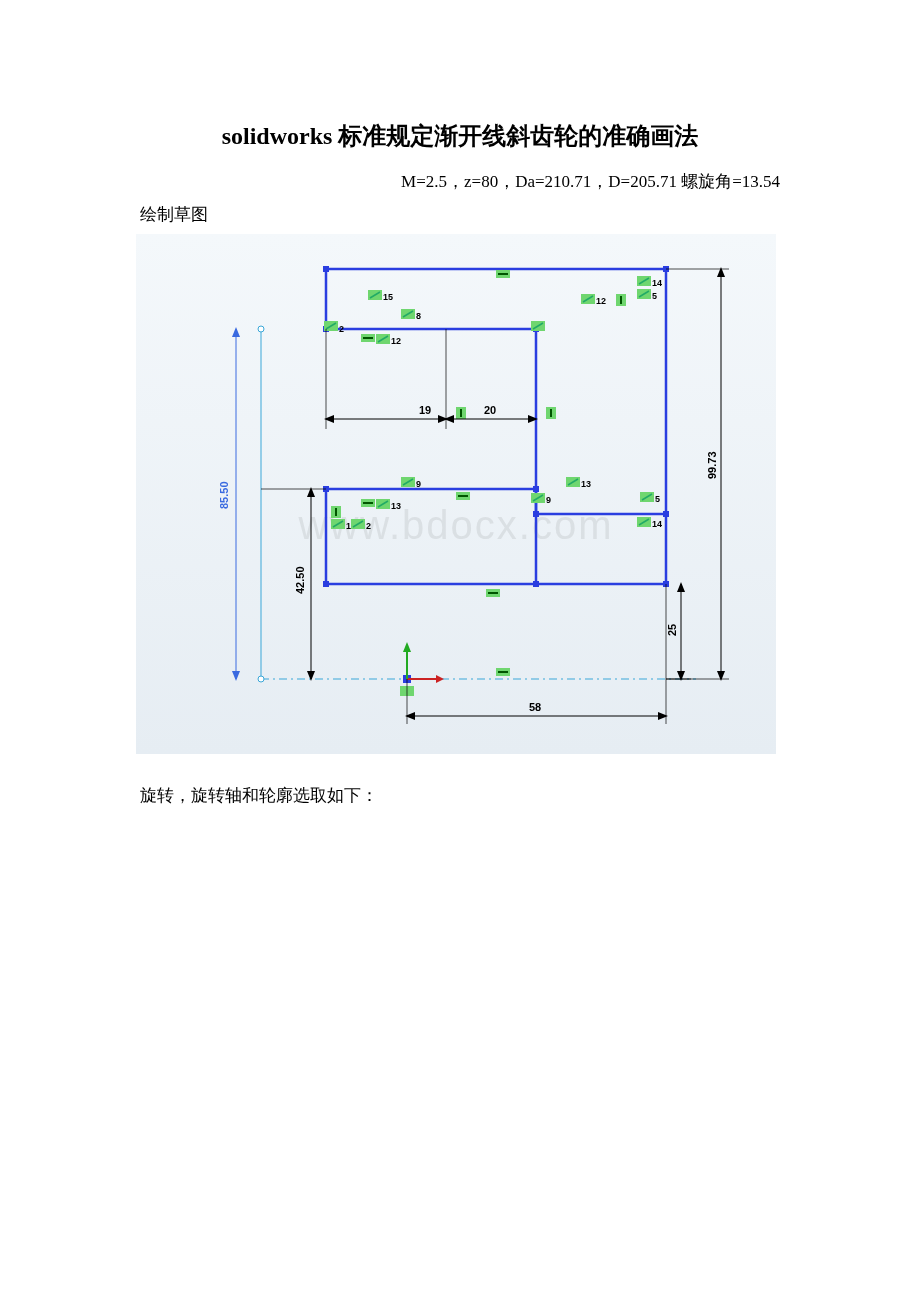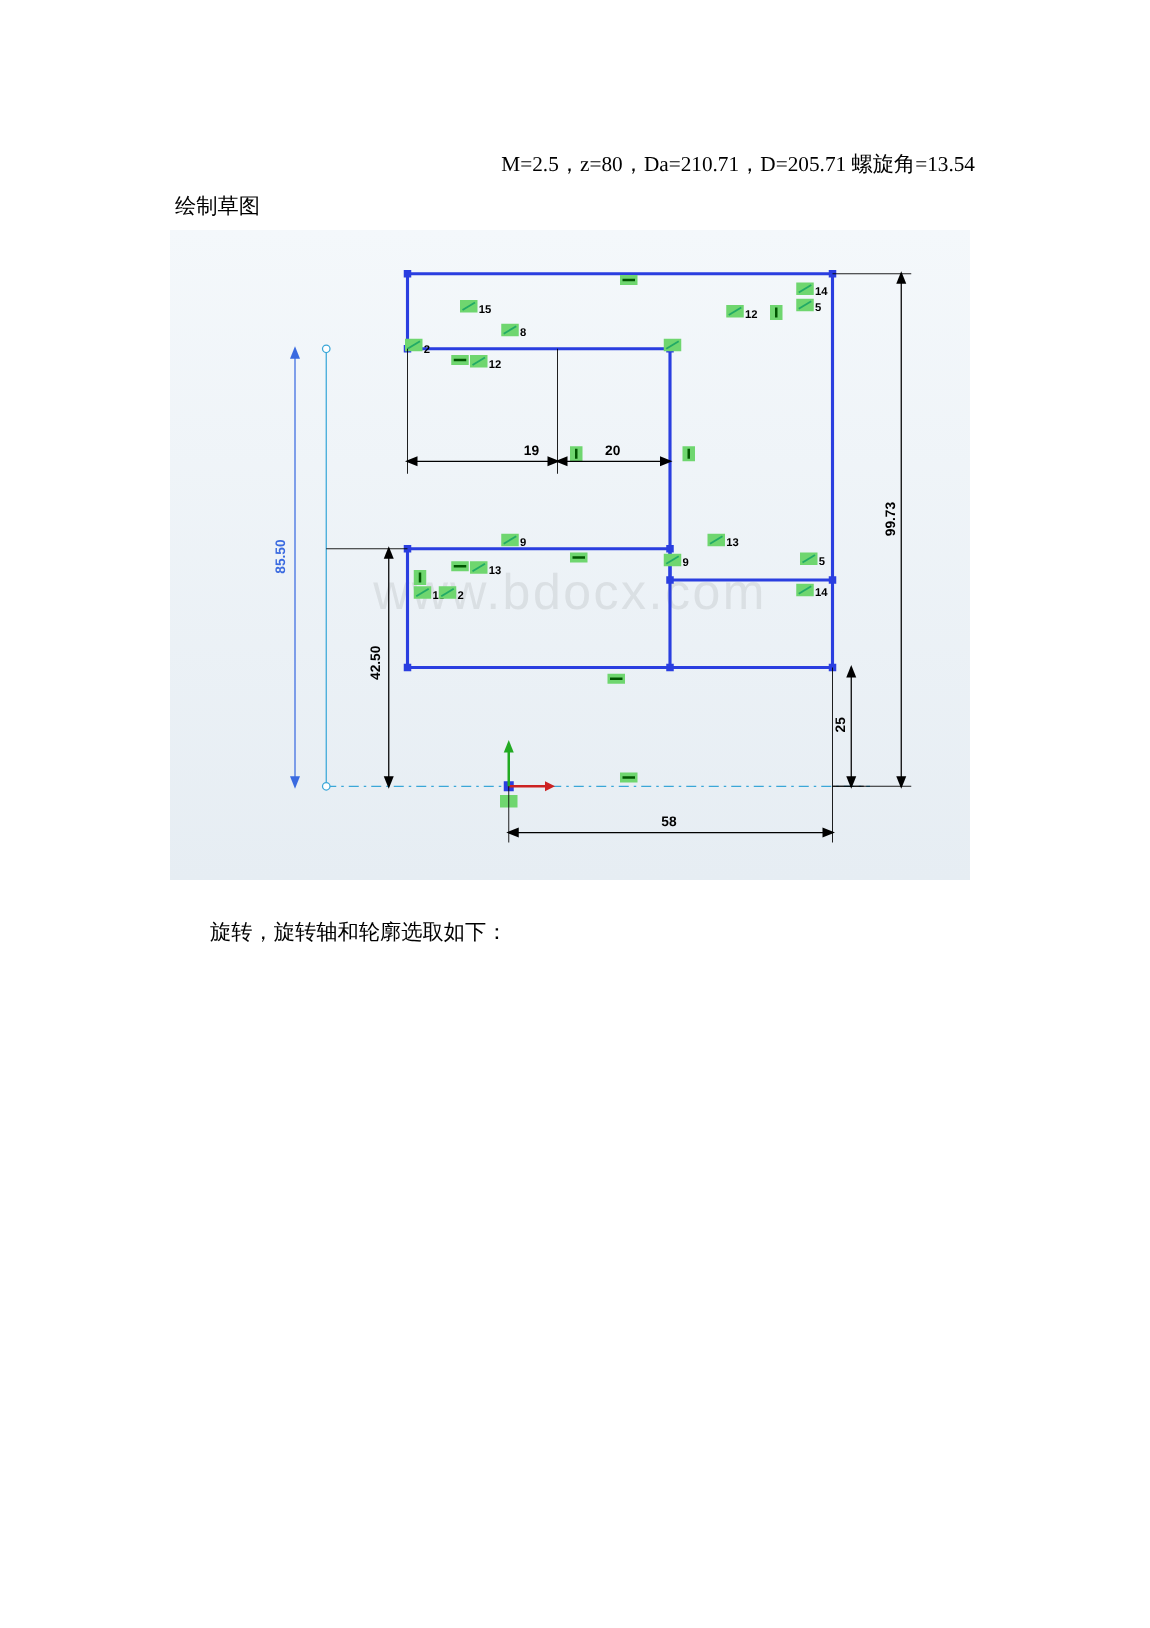--- a/index.html
+++ b/index.html
@@ -64,27 +64,27 @@
   .reltext {
     font-family: Arial, sans-serif;
     font-size: 9px;
     font-weight: bold;
     fill: #000;
   }
   .relbox { fill: #6fd66f; }
   .below {
     font-size: 17px;
     margin-top: 30px;
-    margin-left: 28px;
   }
 </style>
 </head>
 <body>
 
 <div class="page">
+  <div class="title">solidworks 标准规定渐开线斜齿轮的准确画法</div>
   <div class="params">M=2.5，z=80，Da=210.71，D=205.71 螺旋角=13.54</div>
   <div class="label-line">绘制草图</div>
 
   <div class="figure-wrap">
     <div class="watermark">www.bdocx.com</div>
 
     <svg width="640" height="520">
 
       <line x1="125" y1="445" x2="560" y2="445" stroke="#3aa7d8" stroke-width="1" stroke-dasharray="8 4 2 4"></line>
 

